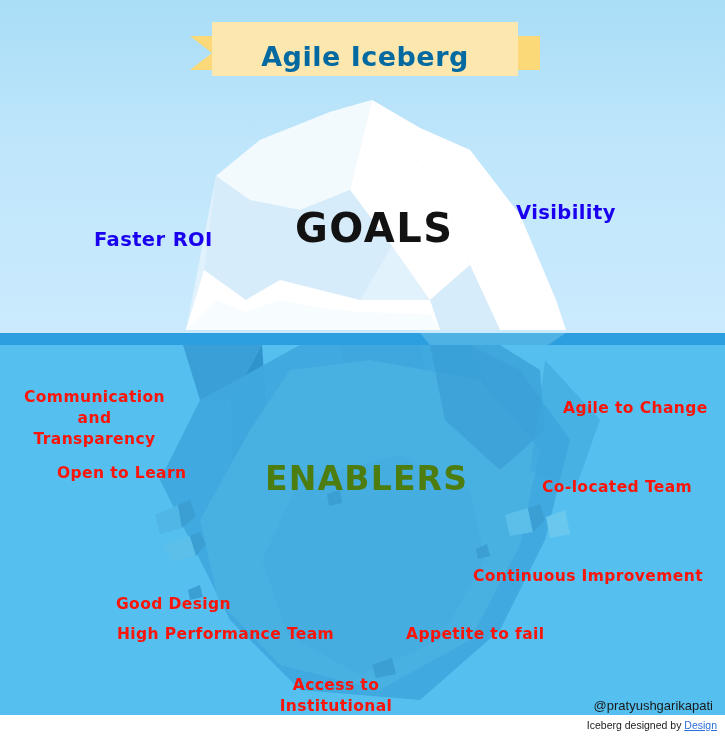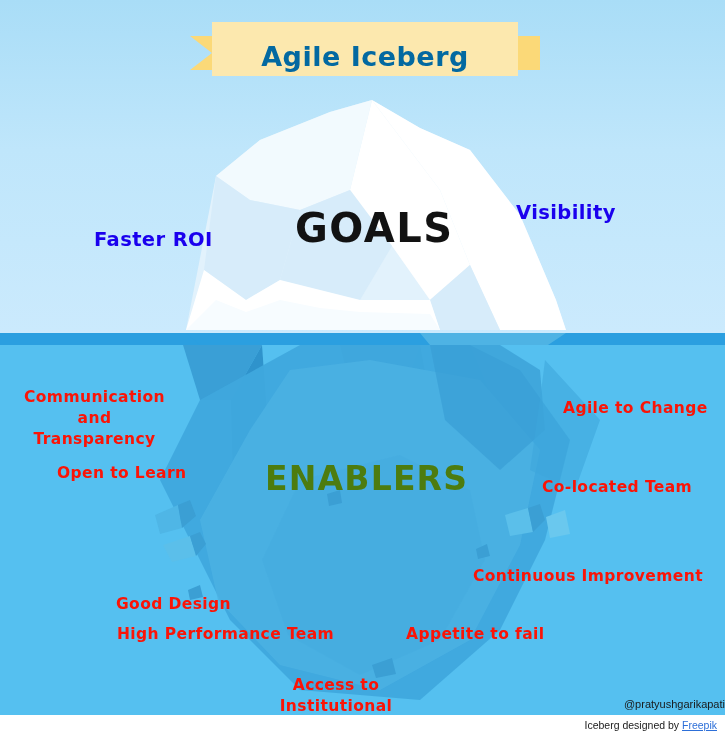--- a/index.html
+++ b/index.html
@@ -101,23 +101,23 @@
     color: #0369a1;
     font-size: 27px;
     font-weight: 700;
     letter-spacing: .5px;
     z-index: 3;
   }
 
   
   .handle {
     position: absolute;
-    right: 0; top: 698px;
+    right: 12px; top: 698px;
     color: #1a1a1a;
-    font-size: 11px;
+    font-size: 13px;
     font-family: "Liberation Sans", sans-serif;
   }
   .credit {
     position: absolute;
     right: 8px; top: 719px;
     color: #1a1a1a;
     font-size: 10.5px;
     font-family: "Liberation Sans", sans-serif;
   }
   .credit a {
@@ -206,15 +206,15 @@
   <div class="label lbl-enabler" style="left:116px;  top:566px; width:95px;margin-top:28px;">Good Design</div>
   <div class="label lbl-enabler" style="left:473px; top:566px; width:184px;">Continuous  Improvement</div>
   <div class="label lbl-enabler" style="left:117px; top:624px; width:182px;">High Performance  Team</div>
   <div class="label lbl-enabler" style="left:406px; top:624px; width:122px;">Appetite to fail</div>
   <div class="label lbl-enabler" style="left:247px; top:675px; width:178px; white-space:pre-line;">Access to
 Institutional Memory</div>
 
   <div class="bottom-white"></div>
 
   <div class="handle">@pratyushgarikapati</div>
-  <div class="credit"><span>Iceberg designed by </span><a href="#">Freepik</a></div>
+  <div class="credit"><span>Iceberg designed by </span><a href="#">Design</a></div>
 
 </div>
 
 </body></html>

